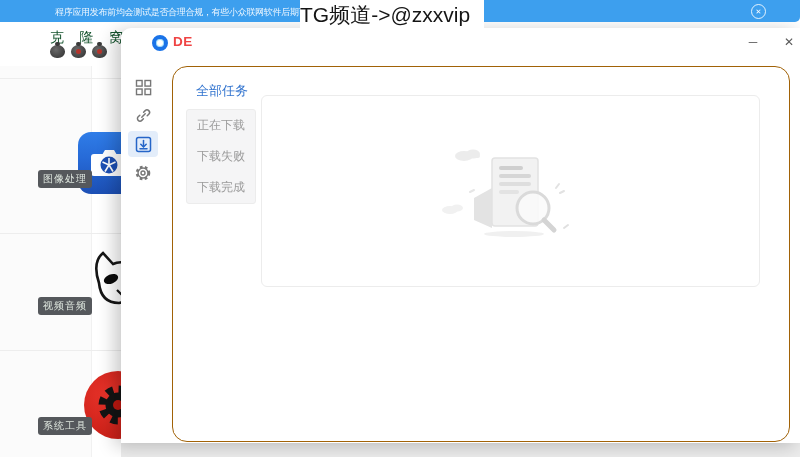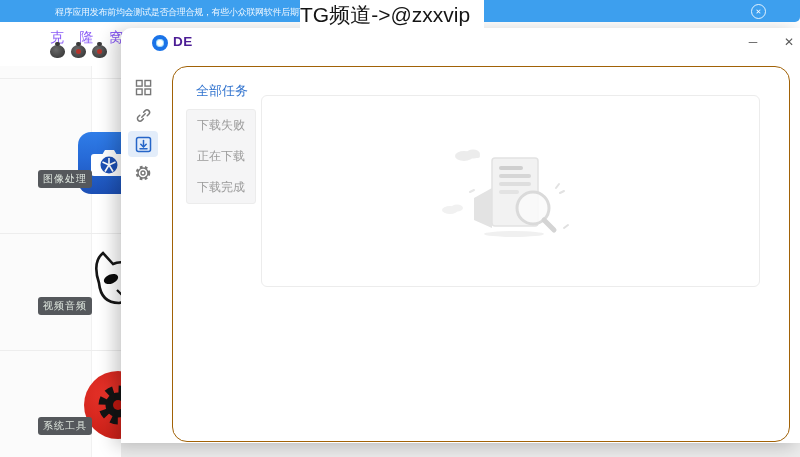--- a/index.html
+++ b/index.html
@@ -3,21 +3,21 @@
 <meta charset="utf-8">
 <style>
   html,body{margin:0;padding:0;background:#dcdcdc;}
   .screen{position:relative;width:800px;height:457px;background:#fff;overflow:hidden;
           font-family:"Liberation Sans",sans-serif;-webkit-font-smoothing:antialiased;}
 
   
   .bgapp{position:absolute;inset:0;width:130px;background:#fff;}
   .bgapp .colbg{position:absolute;left:0;top:66px;width:91px;height:391px;background:#fbfbfb;border-right:1px solid #f1f1f1;}
   .bgapp .hair{position:absolute;left:0;width:128px;height:1px;background:#ededed;}
-  .bgapp-title{position:absolute;left:50px;top:29px;font-size:14px;color:#8b5cf6;letter-spacing:6px;
+  .bgapp-title{position:absolute;left:50px;top:29px;font-size:14px;color:#14532d;letter-spacing:6px;
                font-family:"Liberation Serif",serif;white-space:nowrap;}
   .bags{position:absolute;left:50px;top:45px;display:flex;gap:6px;}
   .bag{width:15px;height:13px;border-radius:50% 50% 46% 46%;position:relative;
        background:radial-gradient(circle at 40% 35%,#6a6a6a,#2d2d2d);}
   .bag::before{content:"";position:absolute;top:-3px;left:5px;width:5px;height:4px;background:#3a3a3a;border-radius:2px;}
   .bag.red::after{content:"";position:absolute;top:4px;left:5px;width:5px;height:5px;background:#b5342c;border-radius:50%;}
   .badge{position:absolute;left:38px;background:#55585c;color:#dfe7df;font-size:10px;
          padding:2px 5px;border-radius:3px;letter-spacing:1px;white-space:nowrap;z-index:2;margin-top:46px;}
   .b1{top:124px}.b2{top:251px}.b3{top:371px}
   .appicon{position:absolute;display:flex;align-items:center;justify-content:center;}
@@ -41,21 +41,21 @@
   .tgbox span{font-size:21px;color:#151515;white-space:nowrap;}
 
   
   .graybottom{position:absolute;left:121px;top:443px;width:679px;height:14px;background:#ececec;z-index:4;}
 
   
   .dialog{position:absolute;left:121px;top:28px;width:679px;height:415px;background:#fff;
           border-radius:10px 0 0 0;box-shadow:-6px 3px 18px rgba(0,0,0,.22);z-index:10;}
   .logo-ring{position:absolute;left:31px;top:7px;width:8px;height:8px;border-radius:50%;
           border:4.5px solid #1a73e8;box-shadow:inset 0 0 0 1px rgba(21,180,240,.4);}
-  .logo-text{position:absolute;left:52px;top:6px;font-size:13.5px;font-weight:700;color:#4c1d95;letter-spacing:.5px;}
+  .logo-text{position:absolute;left:52px;top:6px;font-size:13.5px;font-weight:700;color:#ef4444;letter-spacing:.5px;}
   .winbtn{position:absolute;top:4px;width:20px;height:20px;text-align:center;line-height:20px;
           color:#5a5a5a;font-size:12px;cursor:pointer;}
   .win-min{left:622px}.win-close{left:658px}
 
   .side-icon{position:absolute;left:10px;width:24px;height:24px;display:flex;align-items:center;justify-content:center;cursor:pointer;}
   .si-grid{top:47px}.si-link{top:75px}.si-gear{top:133px;font-size:16px;color:#757575;}
   .si-download{left:7px;top:103px;width:30px;height:26px;background:#e3edfa;border-radius:4px;}
 
   .panel{position:absolute;left:51px;top:38px;width:616px;height:374px;background:#fff;
          border:1px solid #a16207;border-radius:15px;}
@@ -154,22 +154,22 @@
       <svg width="18" height="18" viewBox="0 0 18 18" fill="none" stroke="#777">
         <circle cx="9" cy="9" r="6" stroke-width="2.6" stroke-dasharray="2.6 2.3"></circle>
         <circle cx="9" cy="9" r="5" stroke-width="1.4"></circle>
         <circle cx="9" cy="9" r="2" stroke-width="1.4"></circle>
       </svg>
     </div>
 
     <div class="panel">
       <div class="tab-all">全部任务</div>
       <div class="tabbox">
+        <div class="fitem">正在下载</div>
         <div class="fitem">下载失败</div>
-        <div class="fitem">正在下载</div>
         <div class="fitem">下载完成</div>
       </div>
 
       <div class="emptybox">
         <svg width="150" height="110" viewBox="0 0 150 110">
           <g fill="#ececec">
             <ellipse cx="28" cy="20" rx="9" ry="5"></ellipse>
               <ellipse cx="37" cy="18" rx="7" ry="4.5"></ellipse>
             <rect x="20" y="18" width="24" height="4" rx="2"></rect>
           </g>

